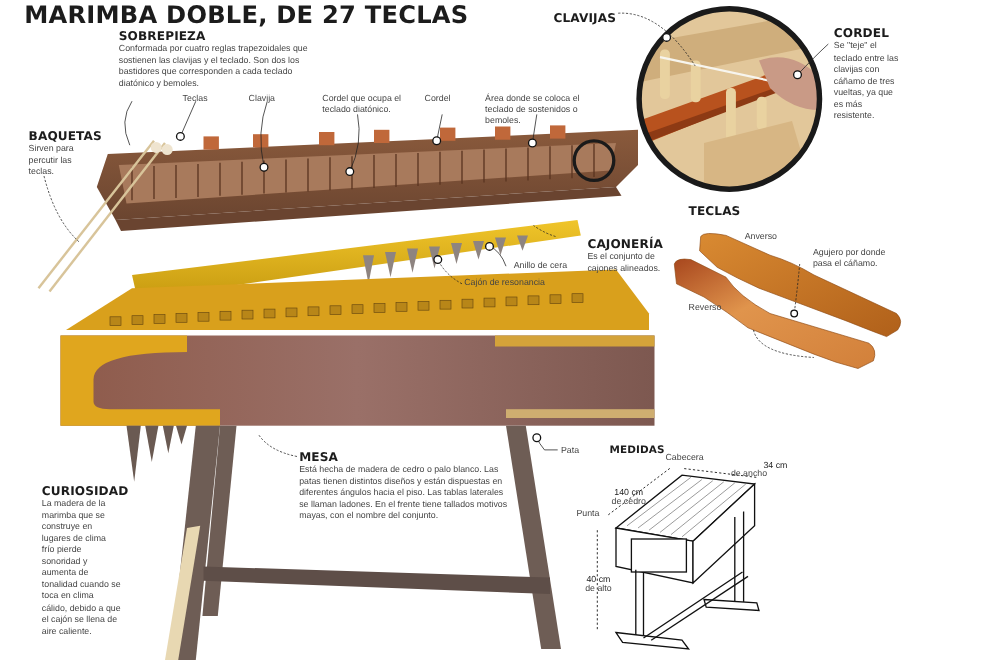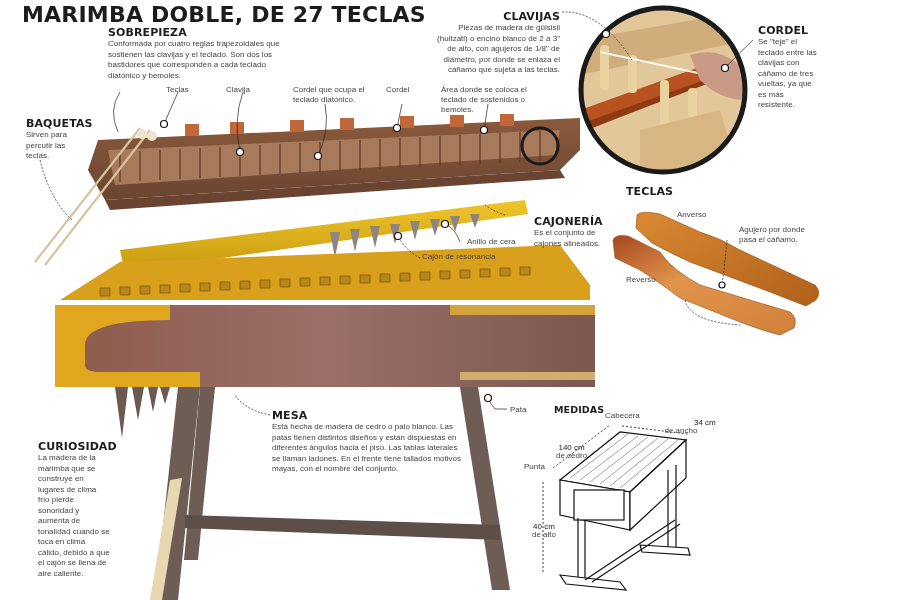--- a/index.html
+++ b/index.html
@@ -243,21 +243,20 @@
 <div class="abs lbl" style="left:386px;top:85px;">Cordel</div>
 <div class="abs lbl" style="left:441px;top:85px;width:110px;">Área donde se coloca el teclado de sostenidos o bemoles.</div>
 
 <div class="abs" style="left:26px;top:117px;width:60px;">
   <div class="h">BAQUETAS</div>
   <div class="p">Sirven para percutir las teclas.</div>
 </div>
 
 <div class="abs" style="left:430px;top:10px;width:130px;text-align:right;">
   <div class="h">CLAVIJAS</div>
-  <div class="p">Piezas de madera de güisisil (huitzatl) o encino blanco de 2 a 3" de alto, con agujeros de 1/8" de diámetro, por donde se enlaza el cáñamo que sujeta a las teclas.</div>
 </div>
 
 <div class="abs" style="left:758px;top:24px;width:62px;">
   <div class="h">CORDEL</div>
   <div class="p">Se "teje" el teclado entre las clavijas con cáñamo de tres vueltas, ya que es más resistente.</div>
 </div>
 
 <div class="abs" style="left:534px;top:215px;width:70px;">
   <div class="h">CAJONERÍA</div>
   <div class="p">Es el conjunto de cajones alineados.</div>

